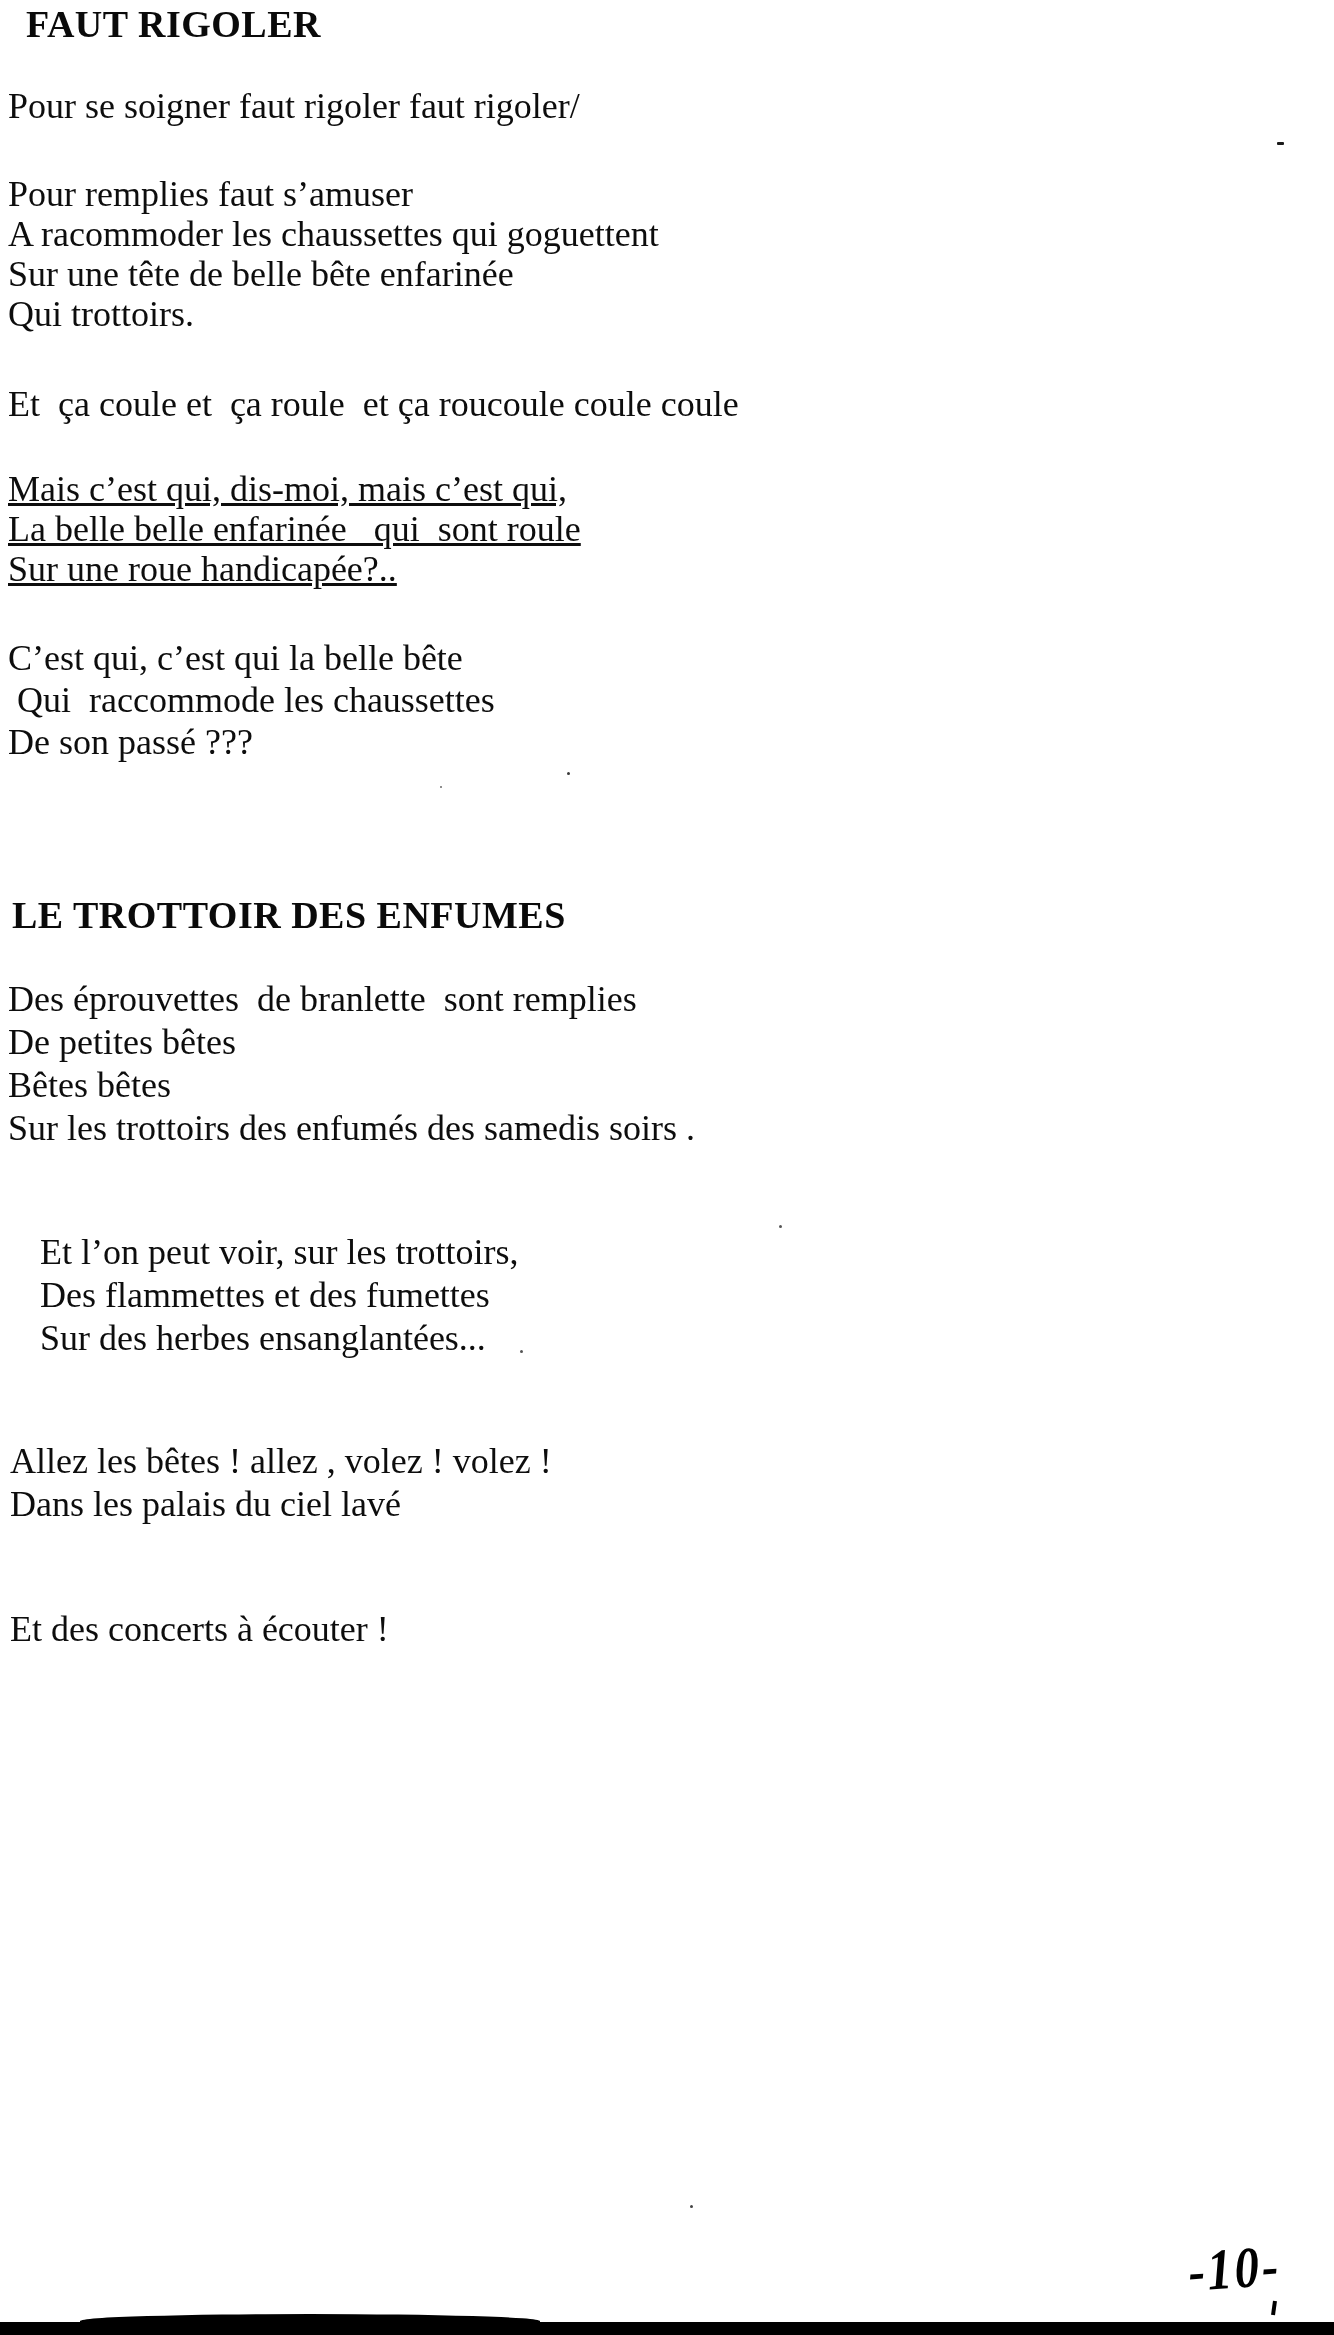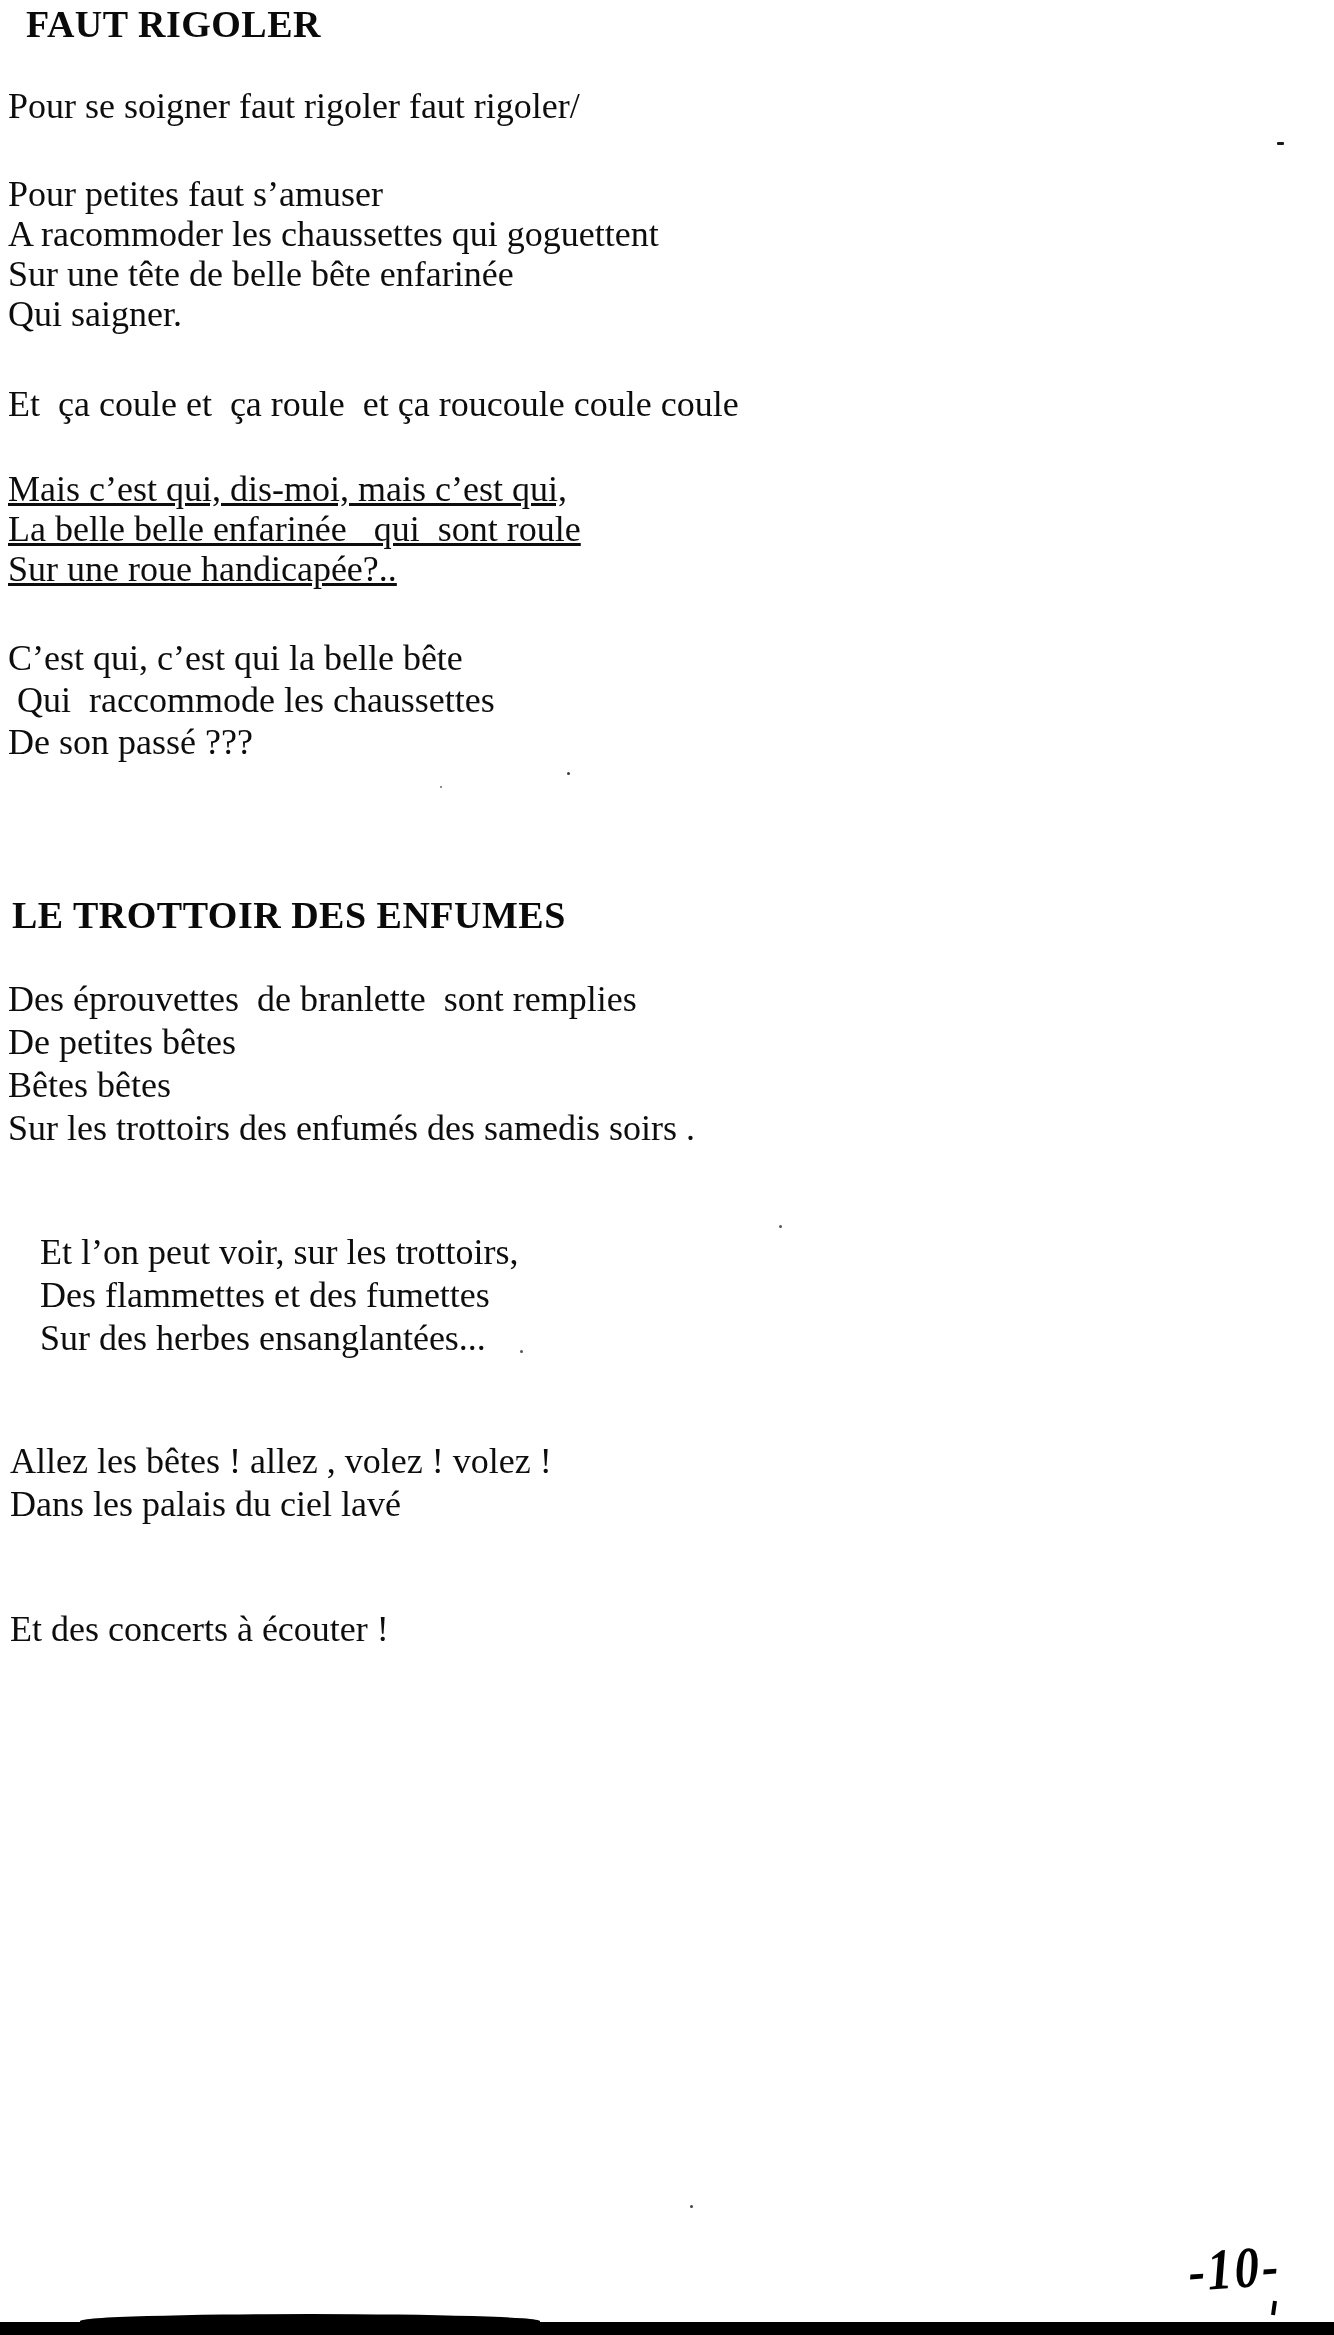--- a/index.html
+++ b/index.html
@@ -98,21 +98,21 @@
   #speck-e { left: 690px; top: 2205px; width: 3px; height: 3px; background: #444; }
 </style>
 </head>
 <body>
 
 <div class="page">
 
   <h1 class="poem-title" id="t1">FAUT RIGOLER</h1>
 
   <div class="stanza" id="p0s0"><div class="line">Pour se soigner faut rigoler faut rigoler/</div></div>
-  <div class="stanza" id="p0s1"><div class="line">Pour petites faut s’amuser</div><div class="line">A racommoder les chaussettes qui goguettent</div><div class="line">Sur une tête de belle bête enfarinée</div><div class="line">Qui saigner.</div></div>
+  <div class="stanza" id="p0s1"><div class="line">Pour remplies faut s’amuser</div><div class="line">A racommoder les chaussettes qui goguettent</div><div class="line">Sur une tête de belle bête enfarinée</div><div class="line">Qui trottoirs.</div></div>
   <div class="stanza" id="p0s2"><div class="line">Et  ça coule et  ça roule  et ça roucoule coule coule</div></div>
   <div class="stanza" id="p0s3"><div class="line">Mais c’est qui, dis-moi, mais c’est qui,</div><div class="line">La belle belle enfarinée   qui  sont roule</div><div class="line">Sur une roue handicapée?..</div></div>
   <div class="stanza" id="p0s4"><div class="line">C’est qui, c’est qui la belle bête</div><div class="line"> Qui  raccommode les chaussettes</div><div class="line">De son passé ???</div></div>
 
   <h1 class="poem-title" id="t2">LE TROTTOIR DES ENFUMES</h1>
 
   <div class="stanza lh43" id="p1s0"><div class="line">Des éprouvettes  de branlette  sont remplies</div><div class="line">De petites bêtes</div><div class="line">Bêtes bêtes</div><div class="line">Sur les trottoirs des enfumés des samedis soirs .</div></div>
   <div class="stanza lh43" id="p1s1"><div class="line">Et l’on peut voir, sur les trottoirs,</div><div class="line">Des flammettes et des fumettes</div><div class="line">Sur des herbes ensanglantées...</div></div>
   <div class="stanza lh43" id="p1s2"><div class="line">Allez les bêtes ! allez , volez ! volez !</div><div class="line">Dans les palais du ciel lavé</div></div>
   <div class="stanza lh43" id="p1s3"><div class="line">Et des concerts à écouter !</div></div>

